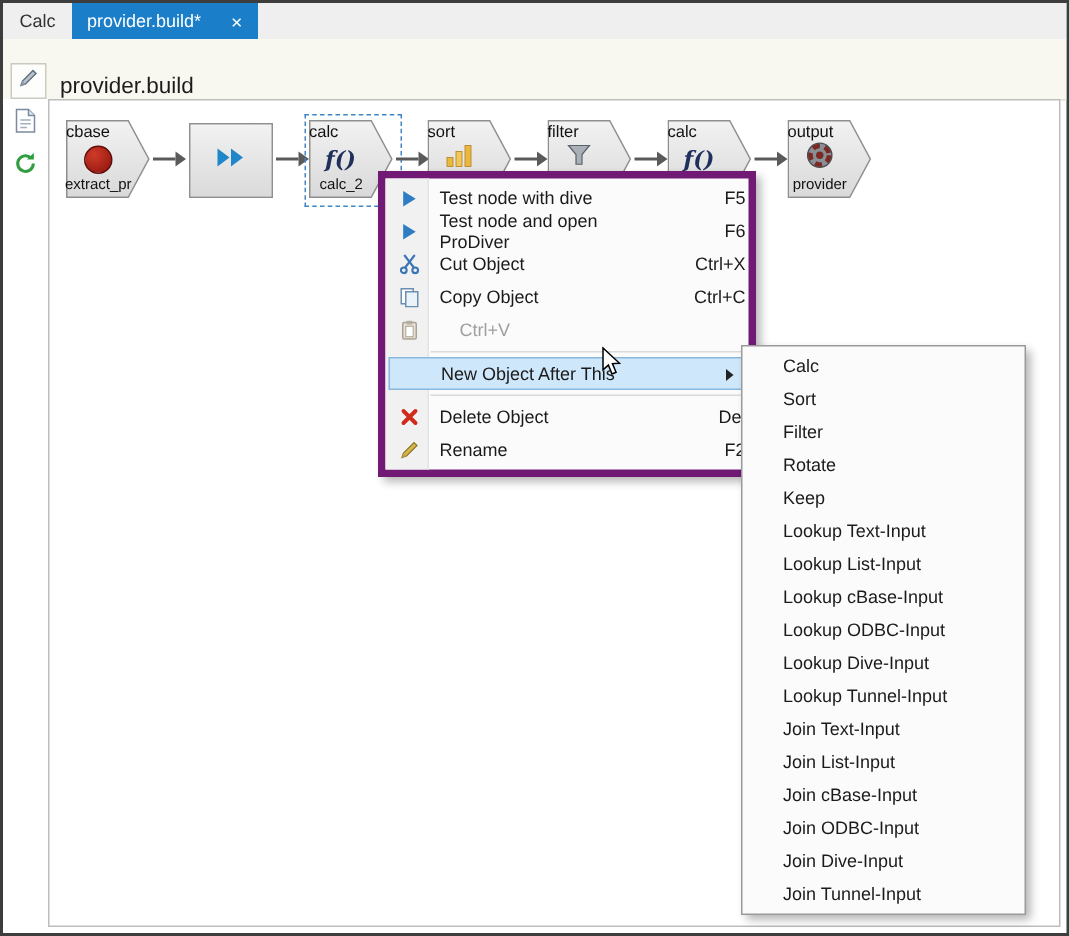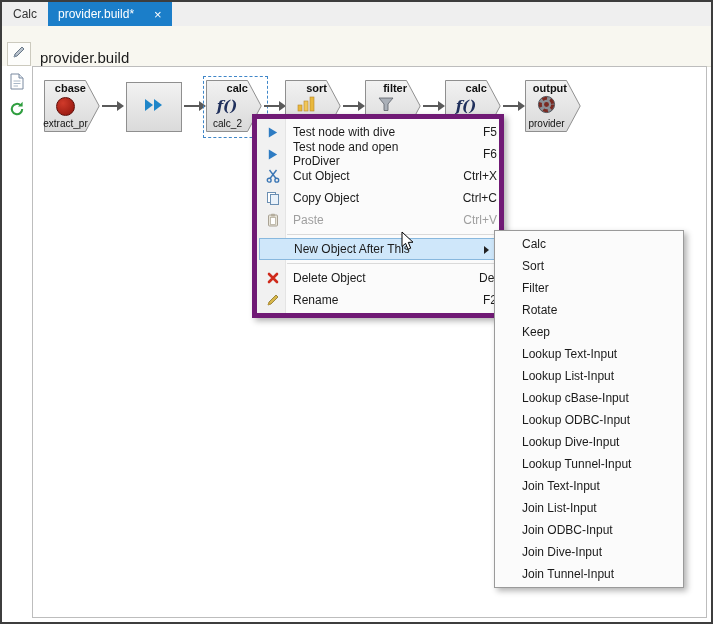--- a/index.html
+++ b/index.html
@@ -22,21 +22,21 @@
   .page-title{margin-left:9px;font-size:15px;color:#1c1c1c}
 
   
   .sidebar{position:absolute;left:0;top:64px;width:30px;bottom:0;background:#fff}
   .side-btn{width:22px;height:22px;margin:6px auto 4px;display:flex;align-items:center;justify-content:center}
   .canvas{position:absolute;left:30px;top:64px;right:4px;bottom:4px;border:1px solid #bdbdbd;background:#fff}
 
   
   .node{position:absolute;width:56px;height:52px;top:13px}
   .node svg.shape{position:absolute;left:0;top:0}
-  .node-type{position:absolute;top:2px;left:0;width:42px;text-align:right;font-size:11px;font-weight:bold;color:#111}
+  .node-type{position:absolute;top:2px;left:0;width:42px;text-align:left;font-size:11px;font-weight:normal;color:#111}
   .node-icn{position:absolute;top:15px;left:0;width:42px;height:22px;display:flex;align-items:center;justify-content:center}
   .node-sub{position:absolute;bottom:3px;left:-2px;width:47px;text-align:center;font-size:10px;color:#111;white-space:nowrap}
   .square-node{position:absolute;left:93px;top:15px;width:54px;height:48px;
     background:linear-gradient(#f2f2f2,#dadada);border:1px solid #8f8f8f;
     display:flex;align-items:center;justify-content:center}
   .sel-rect{position:absolute;left:170px;top:9px;width:63px;height:60px;border:1px dashed #3f86c8}
   .conn{position:absolute;top:38px;width:15px;height:2px;background:#5a5a5a}
   .conn::after{content:"";position:absolute;right:-7px;top:-4px;border-left:7px solid #5a5a5a;
     border-top:5px solid transparent;border-bottom:5px solid transparent}
   .red-dot{width:17px;height:17px;border-radius:50%;border:1px solid #5f0d08;
@@ -272,21 +272,20 @@
     </div>
 
     <div class="menu-row disabled">
       <span class="mi-icon">
         <svg width="14" height="14" viewBox="0 0 14 14">
             <rect x="2.5" y="2" width="9" height="11" rx="1" fill="#e8e4d8" stroke="#a9a294"></rect>
             <rect x="5" y="0.8" width="4" height="2.6" rx="0.6" fill="#b5ae9e"></rect>
             <rect x="4.5" y="4.5" width="5" height="7" fill="#fff" stroke="#b5ae9e" stroke-width="0.8"></rect>
           </svg>
       </span>
-      <span class="mi-label">Paste</span>
       <span class="mi-shortcut">Ctrl+V</span>
     </div>
 
     <div class="menu-sep"></div>
 
     <div class="menu-row highlight">
       <span class="mi-icon"></span>
       <span class="mi-label">New Object After This</span>
       <span class="sub-arrow"></span>
     </div>
@@ -322,20 +321,21 @@
     <div class="sub-row">Rotate</div>
     <div class="sub-row">Keep</div>
     <div class="sub-row">Lookup Text-Input</div>
     <div class="sub-row">Lookup List-Input</div>
     <div class="sub-row">Lookup cBase-Input</div>
     <div class="sub-row">Lookup ODBC-Input</div>
     <div class="sub-row">Lookup Dive-Input</div>
     <div class="sub-row">Lookup Tunnel-Input</div>
     <div class="sub-row">Join Text-Input</div>
     <div class="sub-row">Join List-Input</div>
+    <div class="sub-row">Join cBase-Input</div>
     <div class="sub-row">Join ODBC-Input</div>
     <div class="sub-row">Join Dive-Input</div>
     <div class="sub-row">Join Tunnel-Input</div>
   </div>
 
   <div class="cursor">
     <svg width="13" height="20" viewBox="0 0 13 20">
         <path d="M1 1 L1 15.5 L4.6 12.4 L7 18.3 L9.7 17.2 L7.3 11.4 L12 11.2 Z" fill="#fff" stroke="#000" stroke-width="1"></path>
       </svg>
   </div>

